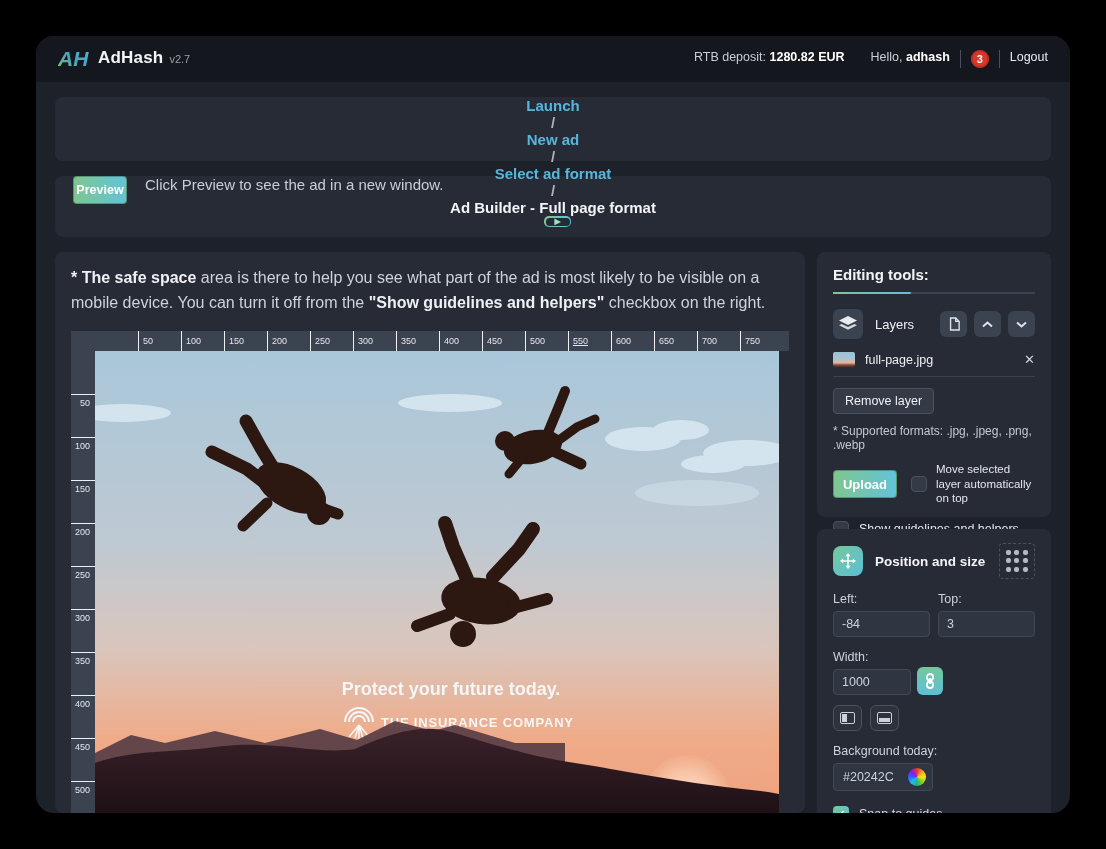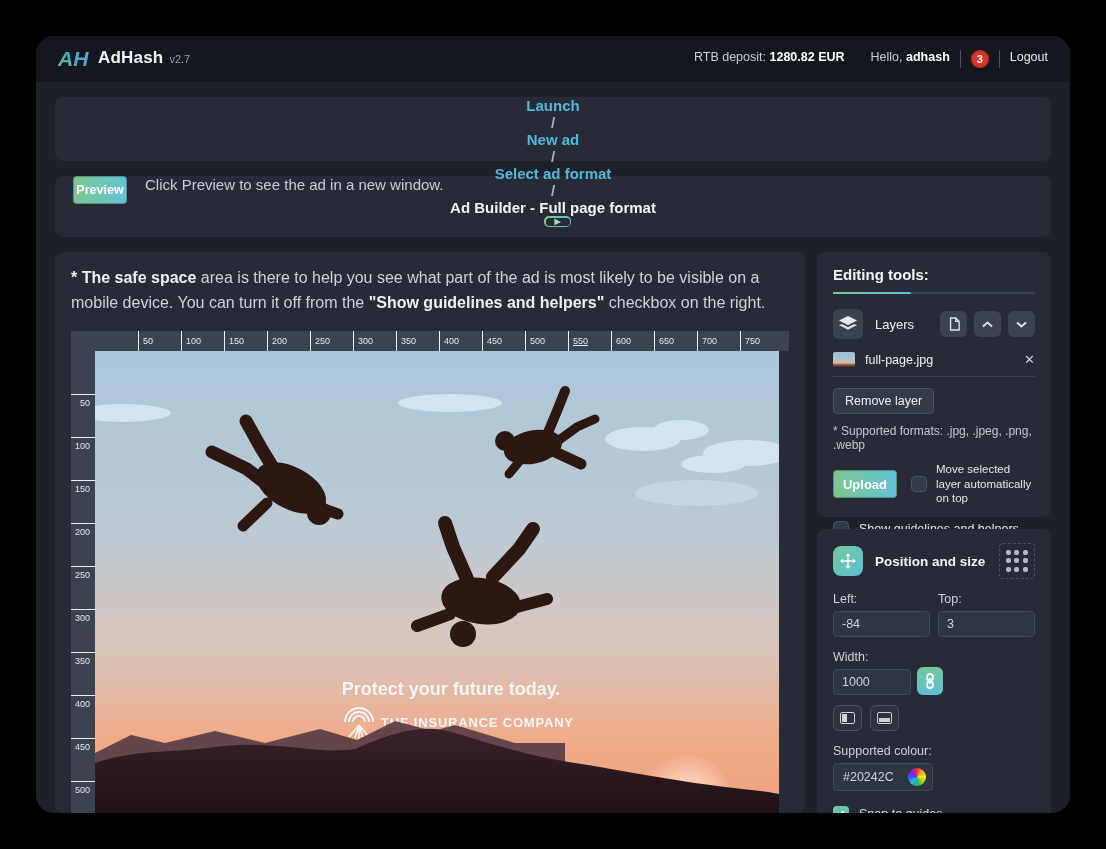--- a/index.html
+++ b/index.html
@@ -376,21 +376,21 @@
                   <span class="fill-left"></span>
                 </span>
             </button>
             <button class="align-btn">
               <span class="align-glyph">
                   <span class="fill-bottom"></span>
                 </span>
             </button>
           </div>
 
-          <div class="field-label">Supported colour:</div>
+          <div class="field-label">Background today:</div>
           <div class="bg-input">
             <span class="bg-value">#20242C</span>
             <span class="color-wheel"></span>
           </div>
 
           <div class="snap-row">
             <span class="checkbox checked">✓</span>
             <span class="snap-label">Snap to guides</span>
           </div>
         </div>

